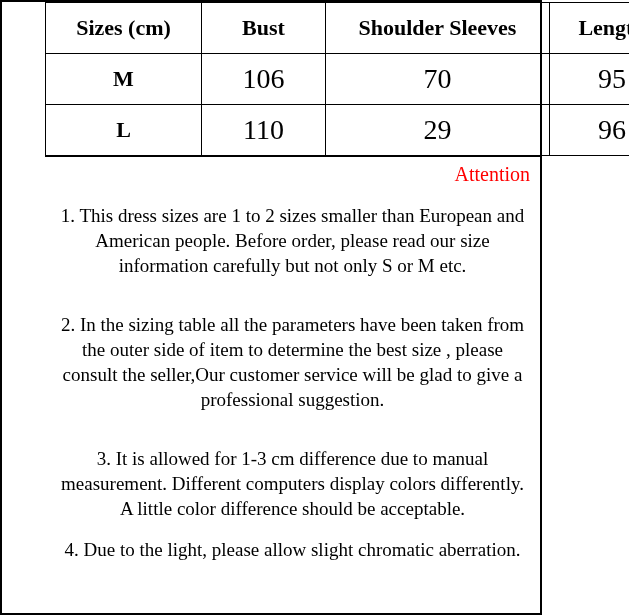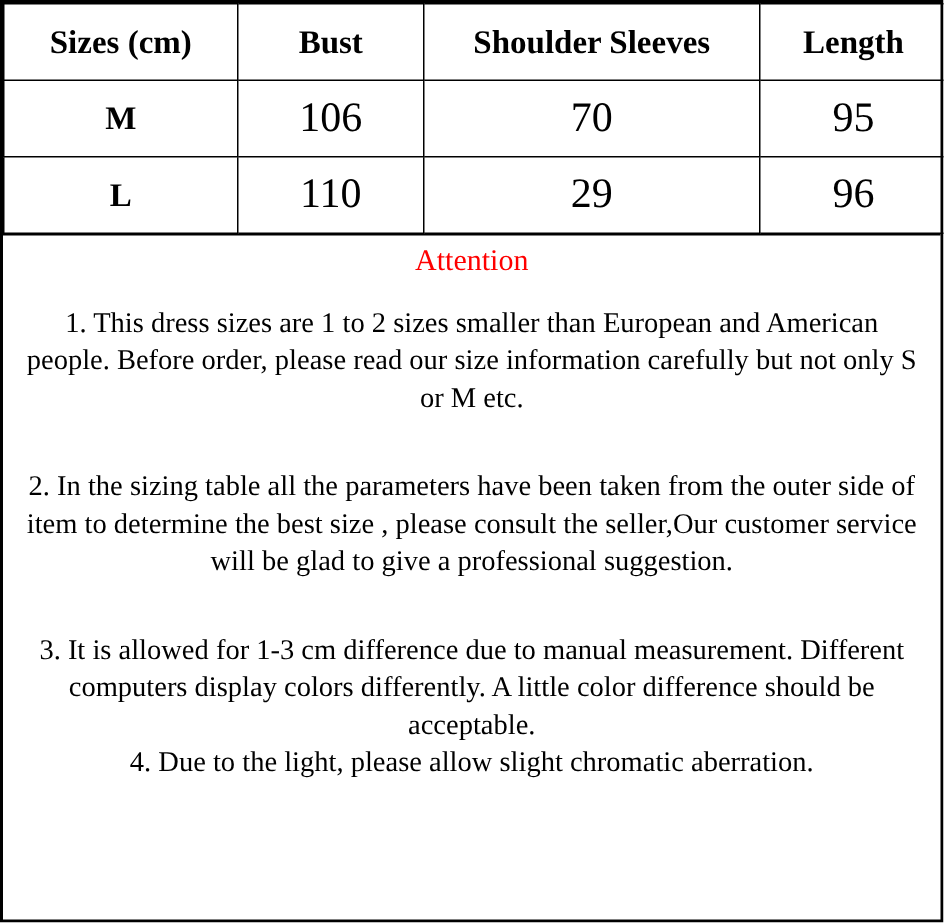--- a/index.html
+++ b/index.html
@@ -8,26 +8,27 @@
     background: #ffffff;
   }
   body {
     width: 629px;
     height: 615px;
     font-family: "Liberation Serif", serif;
     color: #000000;
     overflow: hidden;
   }
   .page {
-    width: 629px;
+    width: 542px;
     height: 615px;
     box-sizing: border-box;
     border: 2px solid #000000;
     position: relative;
     background: #ffffff;
+    padding-left: 43px;
   }
   table.size-table {
     width: 100%;
     border-collapse: collapse;
     table-layout: fixed;
   }
   table.size-table td {
     border: 1px solid #000000;
     text-align: center;
     vertical-align: middle;
@@ -51,37 +52,37 @@
   .col-3 { width: 223px; font-family: Liberation Serif, serif; }
   .col-4 { width: 124px; }
 
   .attention-block {
     border-top: 1px solid #000000;
     padding: 4px 10px 0 10px;
     box-sizing: border-box;
   }
   .attention-title {
     color: #ff0000;
-    text-align: center;
+    text-align: right;
     font-size: 20px;
     line-height: 26px;
     margin-bottom: 2px;
   }
   .note {
     text-align: center;
     font-size: 19px;
     line-height: 25px;
     padding: 0 2px;
     margin-top: 16px;
   }
   .note.spaced {
     margin-top: 34px;
   }
   .note.tight {
-    margin-top: 0;
+    margin-top: 16px;
   }
 </style>
 </head>
 <body>
 
 <div class="page">
 
   <table class="size-table">
     <tbody>
         <tr class="header-row">

